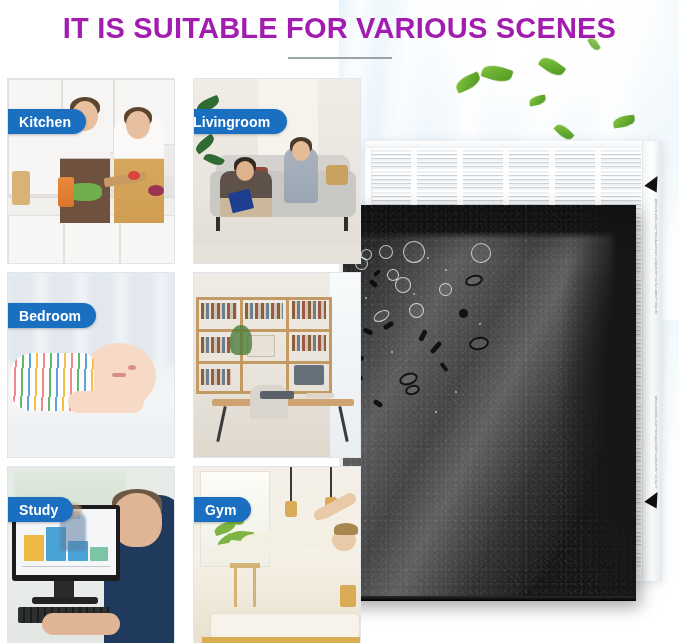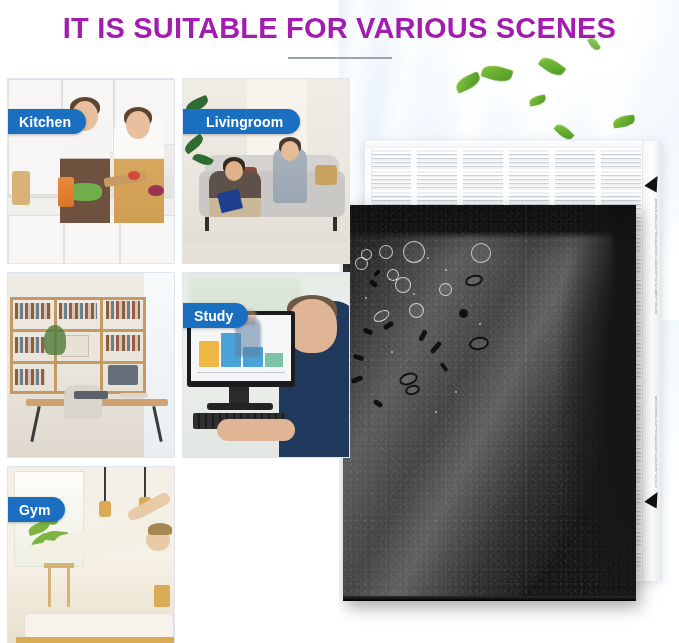--- a/index.html
+++ b/index.html
@@ -178,21 +178,21 @@
     background:linear-gradient(180deg,#2b2b2b,#000000);
   }
 
   
   #scene-grid{
     position:absolute; left:7px; top:78px;
     width:330px; height:560px;
     display:grid;
     grid-template-columns:168px 168px;
     grid-template-rows:186px 186px 182px;
-    gap:8px 7px;
+    gap:8px 18px;
     z-index:20;
   }
   .scene-card{
     position:relative; overflow:hidden;
     border:1px solid #dfe5ea;
     background:#eef2f5;
   }
   .scene-photo{ position:absolute; inset:0; }
   .scene-badge{
     position:absolute; left:-1px; top:30px;
@@ -201,21 +201,21 @@
     background:#1b6fc0;
     color:#ffffff;
     font-size:14px; font-weight:bold;
     border-radius:0 14px 14px 0;
     box-shadow:0 1px 3px rgba(0,0,0,.25);
     white-space:nowrap;
     letter-spacing:.1px;
     z-index:3;
     font-family:"Liberation Sans", sans-serif;
   }
-  .scene-badge.wide{ padding:0 17px 0 24px; }
+  .scene-badge.wide{ padding:0 17px 0 0; }
 
   
   
   .ph-kitchen{
     background:
       linear-gradient(180deg,#f2f1ee 0%,#eceae6 52%,#e7e5e1 53%,#dedbd6 100%);
   }
   .ph-kitchen .cab{ position:absolute; background:#f7f6f4; border:1px solid #e2e0dc; }
   .ph-kitchen .counter{ position:absolute; left:0; right:0; top:118px; height:18px; background:#f0efec; border-top:1px solid #dcd9d4;}
   .ph-kitchen .person-a{ position:absolute; left:52px; top:26px; width:50px; height:118px;
@@ -417,20 +417,32 @@
         <div class="leafy" style="left:6px;top:26px;width:26px;height:12px;transform:rotate(14deg);"></div>
         <div class="leafy" style="left:0px;top:46px;width:22px;height:10px;transform:rotate(-36deg);"></div>
         <div class="leafy" style="left:10px;top:62px;width:20px;height:9px;transform:rotate(26deg);"></div>
       </div>
       <div style="position:absolute;left:22px;top:138px;width:4px;height:14px;background:#2f2f2f;"></div>
       <div style="position:absolute;left:150px;top:138px;width:4px;height:14px;background:#2f2f2f;"></div>
     </div>
     <div class="scene-badge wide">Livingroom</div>
   </div>
 
+  <div class="scene-card">
+    <div class="scene-photo ph-bedroom">
+      <div class="blur-bg"></div>
+      <div class="bed"></div>
+      <div class="baby-head"></div>
+      <div class="baby-body"></div>
+      <div class="arm"></div>
+      <div style="position:absolute;left:120px;top:92px;width:8px;height:5px;border-radius:50%;background:#d98f86;"></div>
+      <div style="position:absolute;left:104px;top:100px;width:14px;height:4px;border-radius:3px;background:#d98f86;"></div>
+    </div>
+    <div class="scene-badge">Bedroom</div>
+  </div>
 
   <div class="scene-card">
     <div class="scene-photo ph-study">
       <div class="win"></div>
       <div class="shelf" style="left:2px;top:24px;width:136px;height:3px;"></div>
       <div class="shelf" style="left:2px;top:56px;width:136px;height:3px;"></div>
       <div class="shelf" style="left:2px;top:88px;width:136px;height:3px;"></div>
       <div class="shelf" style="left:2px;top:118px;width:136px;height:3px;"></div>
       <div class="shelf" style="left:2px;top:24px;width:3px;height:97px;"></div>
       <div class="shelf" style="left:46px;top:24px;width:3px;height:97px;"></div>

